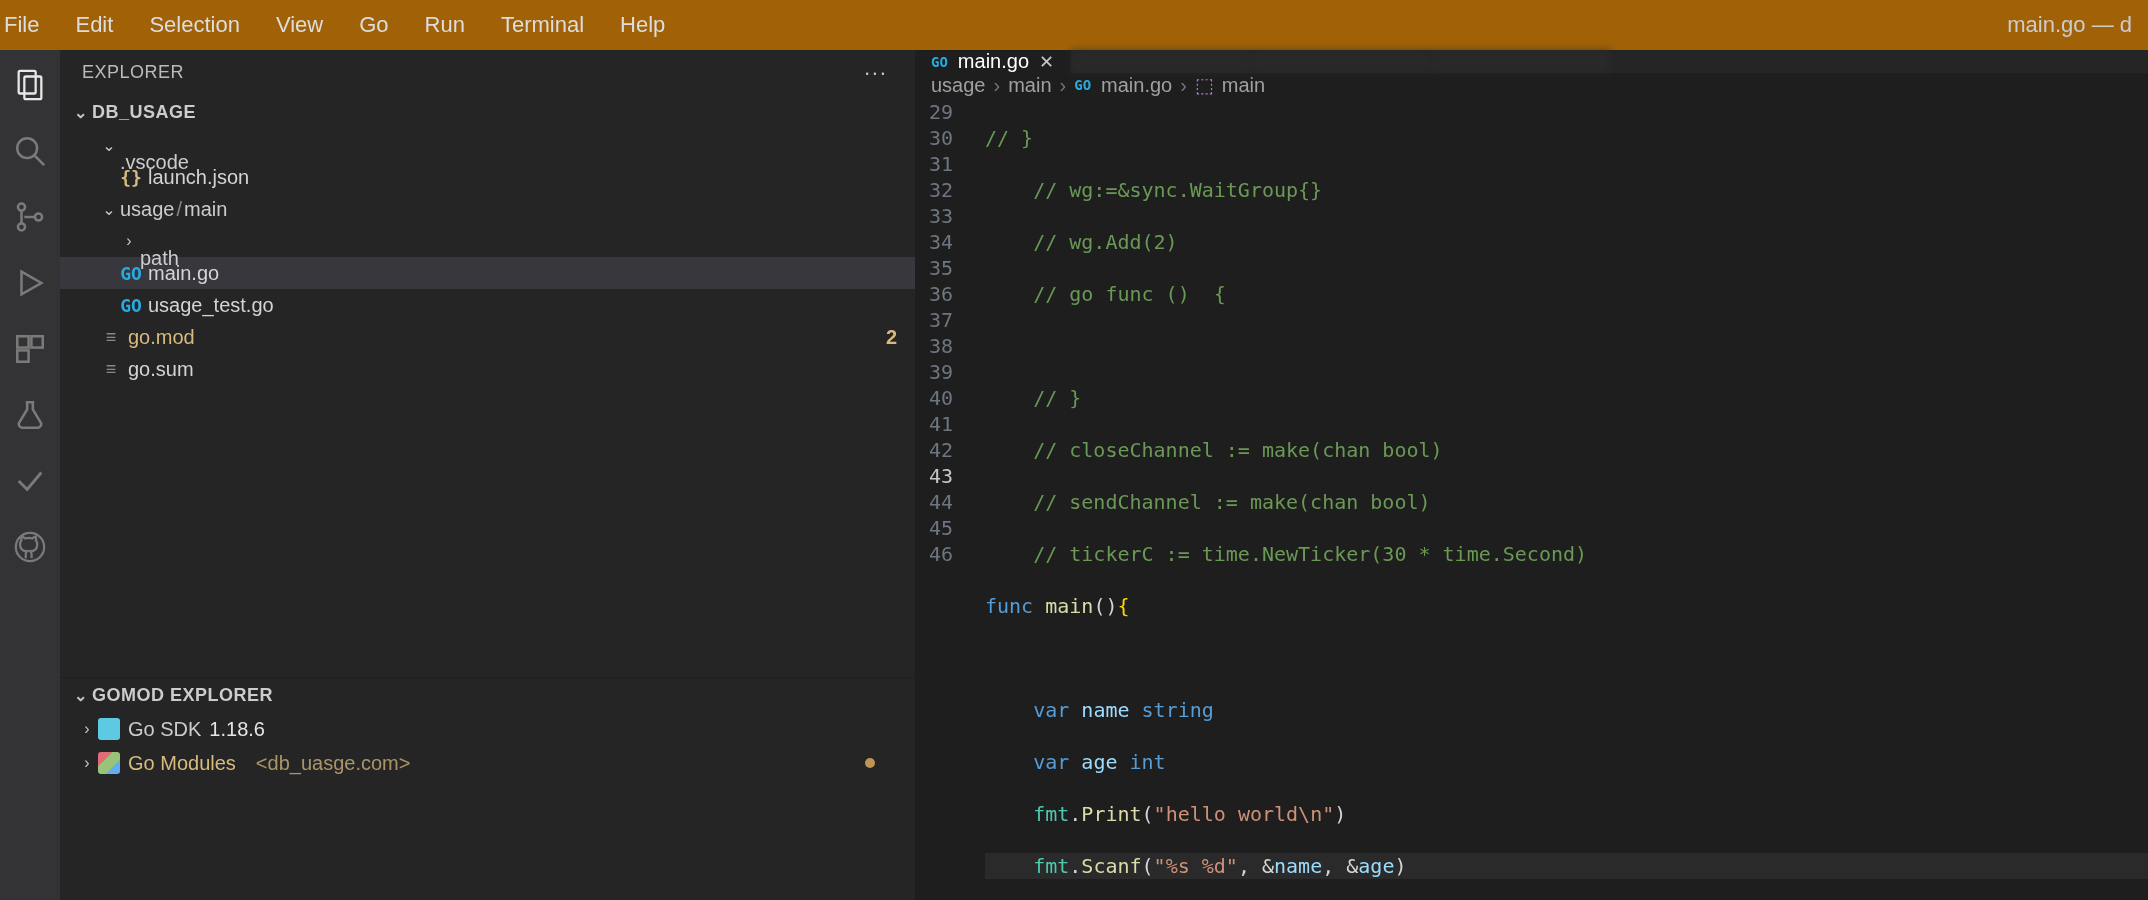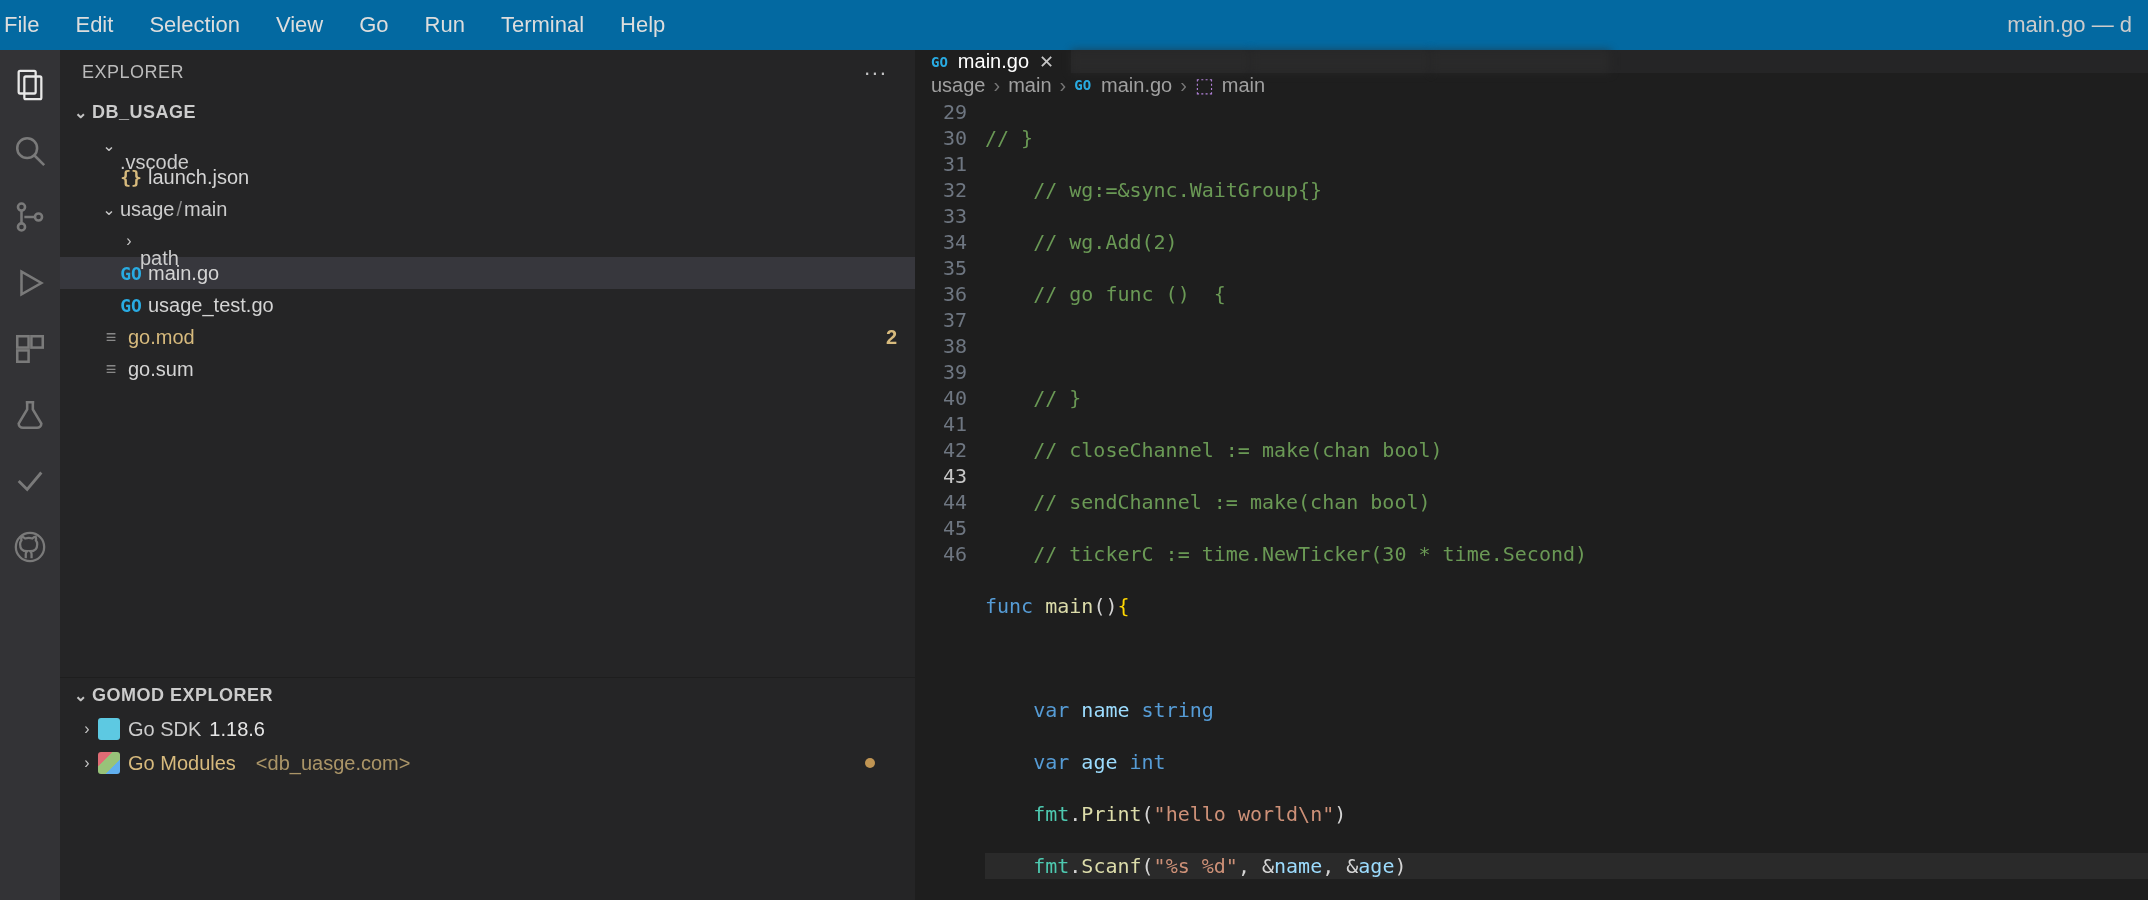--- a/index.html
+++ b/index.html
@@ -9,21 +9,21 @@
     color: #ccc;
     width: 2148px;
     height: 900px;
     overflow: hidden;
     display: flex;
     flex-direction: column;
   }
   
   .menubar {
     height: 50px;
-    background: #0369a1;
+    background: #a16207;
     display: flex;
     align-items: center;
     padding: 0 0px;
     font-size: 22px;
     color: #ddd;
     position: relative;
   }
   .menubar .menu-item {
     padding: 0 18px;
     line-height: 50px;
@@ -204,21 +204,21 @@
     line-height:26px;
     position:relative;
   }
   .gutter {
     width:70px;
     text-align:right;
     color:#6e7681;
     padding-right:18px;
     padding-top:2px;
   }
-  .gutter .ln { height:26px; }
+  .gutter .ln { height:26px;text-align:center; }
   .gutter .ln.current { color:#c6c6c6; }
   .code {
     flex:1;
     padding-top:2px;
     white-space:pre;
     position:relative;
   }
   .code-line { height:26px; }
   .code-line.current { background:#2a2a2a; }
   .tok-comment { color:#6a9955; }

